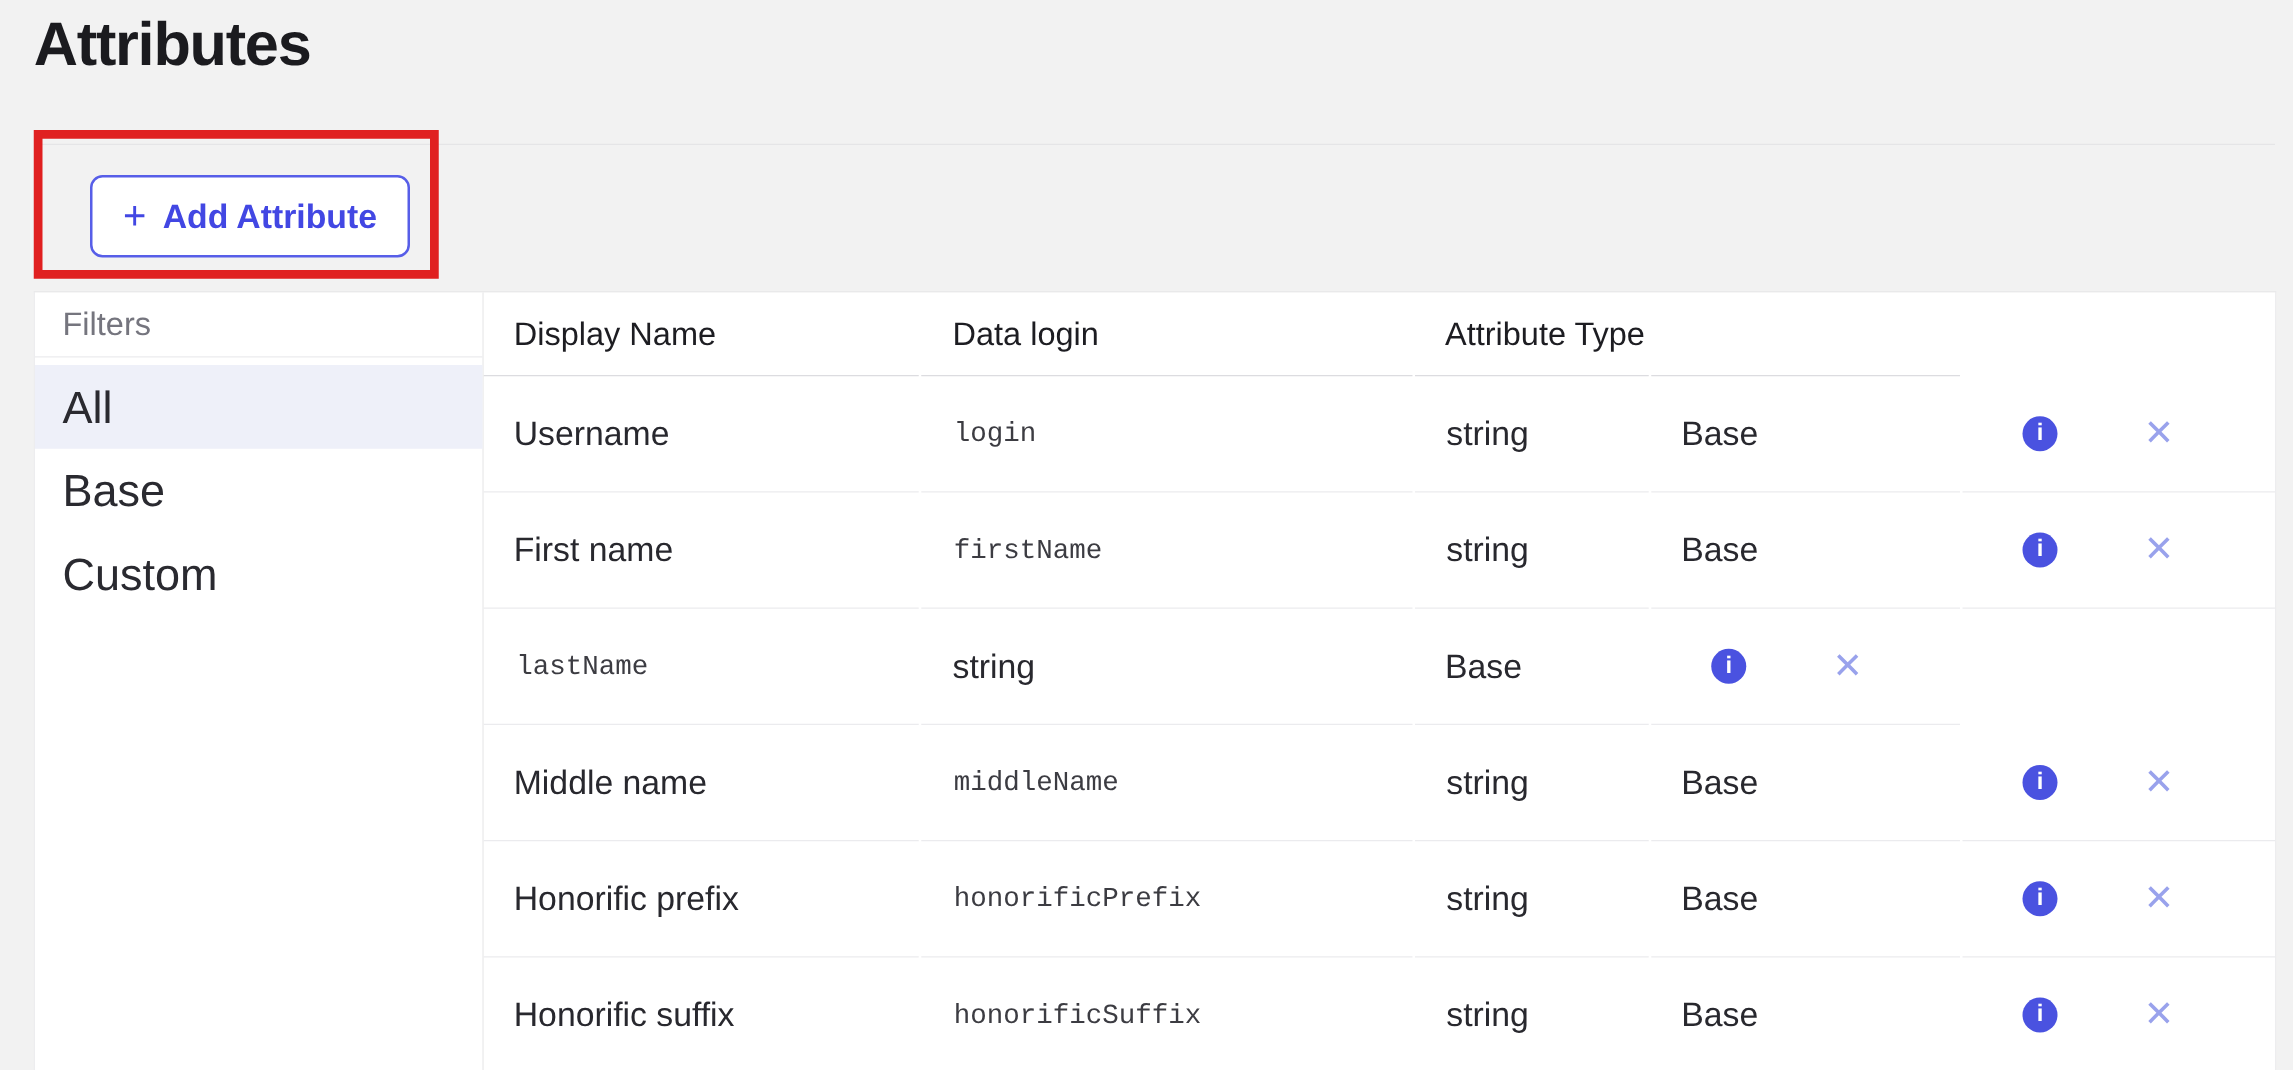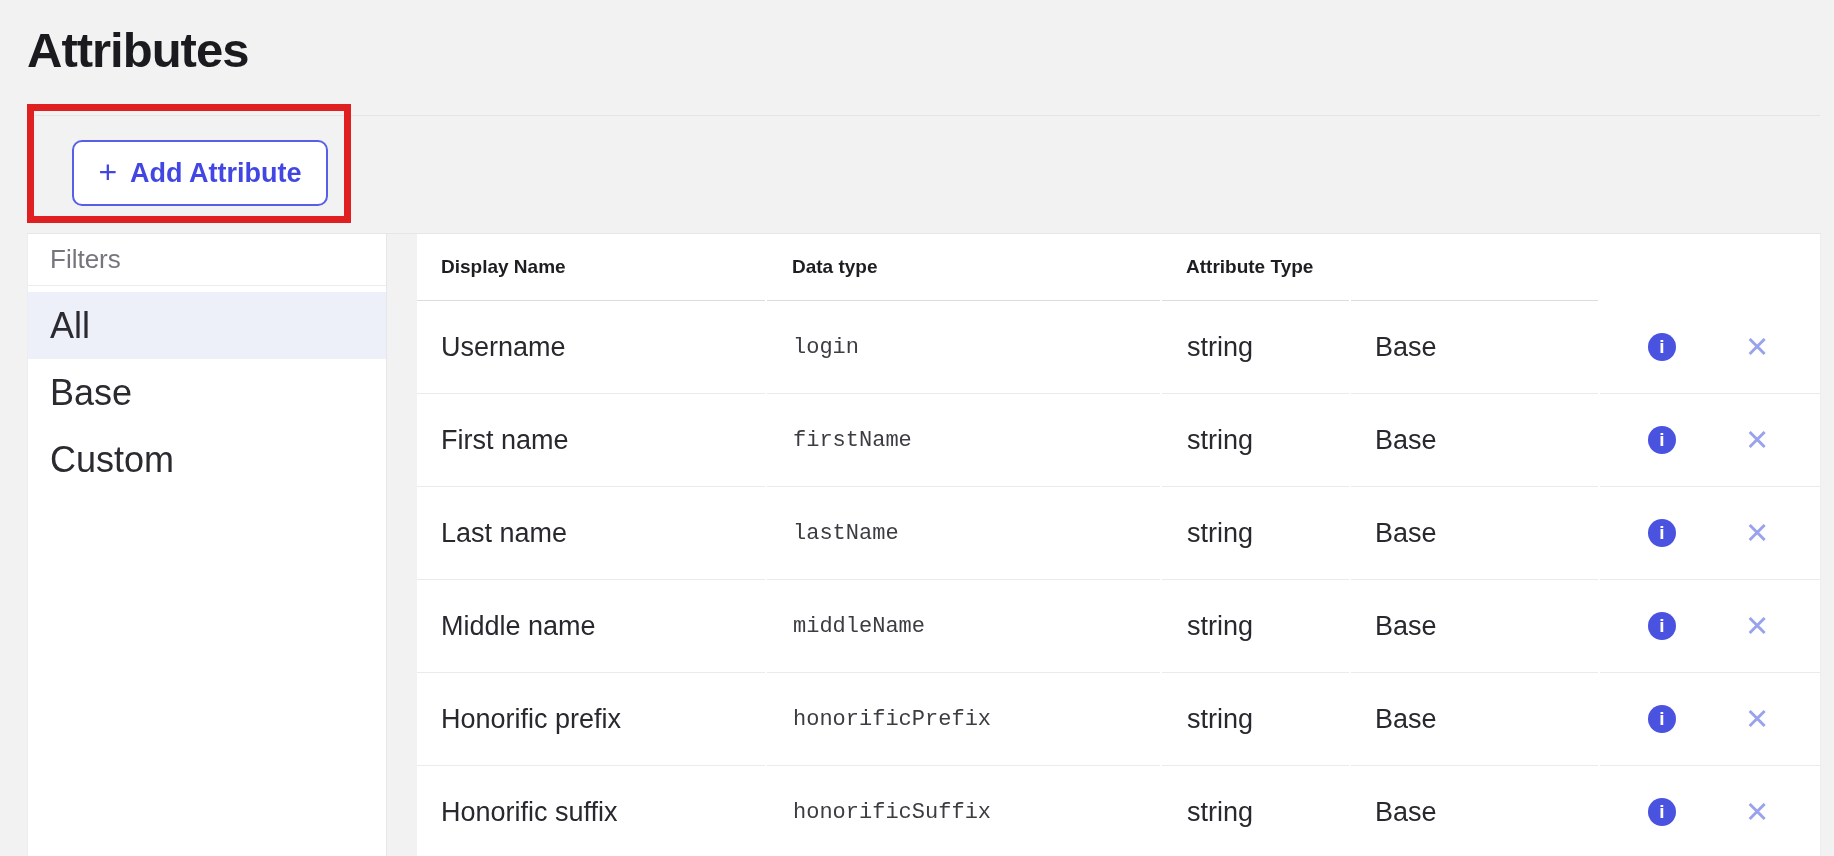--- a/index.html
+++ b/index.html
@@ -7,21 +7,21 @@
     width: 1834px; height: 856px;
     overflow: hidden;
     background: #f2f2f2;
     font-family: "Liberation Sans", sans-serif;
     position: relative;
   }
 
   
   .page-title {
     position: absolute;
-    left: 27px; top: 22px;
+    left: 27px; top: 8px;
     font-size: 49px;
     font-weight: 700;
     letter-spacing: -1px;
     color: #1b1b1f;
   }
 
   
   .top-divider {
     position: absolute;
     left: 30px; top: 115px;
@@ -66,21 +66,20 @@
 
   
   .panels {
     position: absolute;
     left: 27px; top: 233px;
     width: 1794px; height: 623px;
     display: flex;
     border-top: 1px solid #e6e6e8;
     border-left: 1px solid #ededef;
     border-right: 1px solid #ededef;
-    gap: 30px;
   }
 
   
   .sidebar {
     width: 359px;
     background: #ffffff;
     border-right: 1px solid #e6e6e8;
     flex: none;
   }
   .filters-header {
@@ -116,22 +115,22 @@
     display: grid;
     grid-template-columns: 348px 393px 187px 247px 1fr;
     column-gap: 2px;
     flex: none;
   }
   .thead { height: 67px; }
   .trow  { height: 93px; }
   .th {
     display: flex;
     align-items: center;
-    font-size: 19px;
-    font-weight: 700;
+    font-size: 26px;
+    font-weight: 400;
     color: #1d1d22;
     border-bottom: 1px solid #dcdce0;
     overflow: hidden; white-space: nowrap;
   }
   .td {
     display: flex;
     align-items: center;
     font-size: 27px;
     color: #28282e;
     border-bottom: 1px solid #ebebee;
@@ -191,21 +190,21 @@
       <div class="filter-item selected">All</div>
       <div class="filter-item">Base</div>
       <div class="filter-item">Custom</div>
     </div>
   </div>
 
   <div class="attr-table">
 
     <div class="thead">
       <div class="th c1">Display Name</div>
-      <div class="th c3">Data type</div>
+      <div class="th c3">Data login</div>
       <div class="th c4">Attribute Type</div>
       <div class="th c5"></div>
     </div>
 
     <div class="trow">
       <div class="td c1">Username</div>
       <div class="td c2 mono">login</div>
       <div class="td c3">string</div>
       <div class="td c4">Base</div>
       <div class="td c5 icons-cell">
@@ -219,21 +218,20 @@
       <div class="td c2 mono">firstName</div>
       <div class="td c3">string</div>
       <div class="td c4">Base</div>
       <div class="td c5 icons-cell">
         <span class="info-icon">i</span>
         <span class="close-icon">✕</span>
       </div>
     </div>
 
     <div class="trow">
-      <div class="td c1">Last name</div>
       <div class="td c2 mono">lastName</div>
       <div class="td c3">string</div>
       <div class="td c4">Base</div>
       <div class="td c5 icons-cell">
         <span class="info-icon">i</span>
         <span class="close-icon">✕</span>
       </div>
     </div>
 
     <div class="trow">

